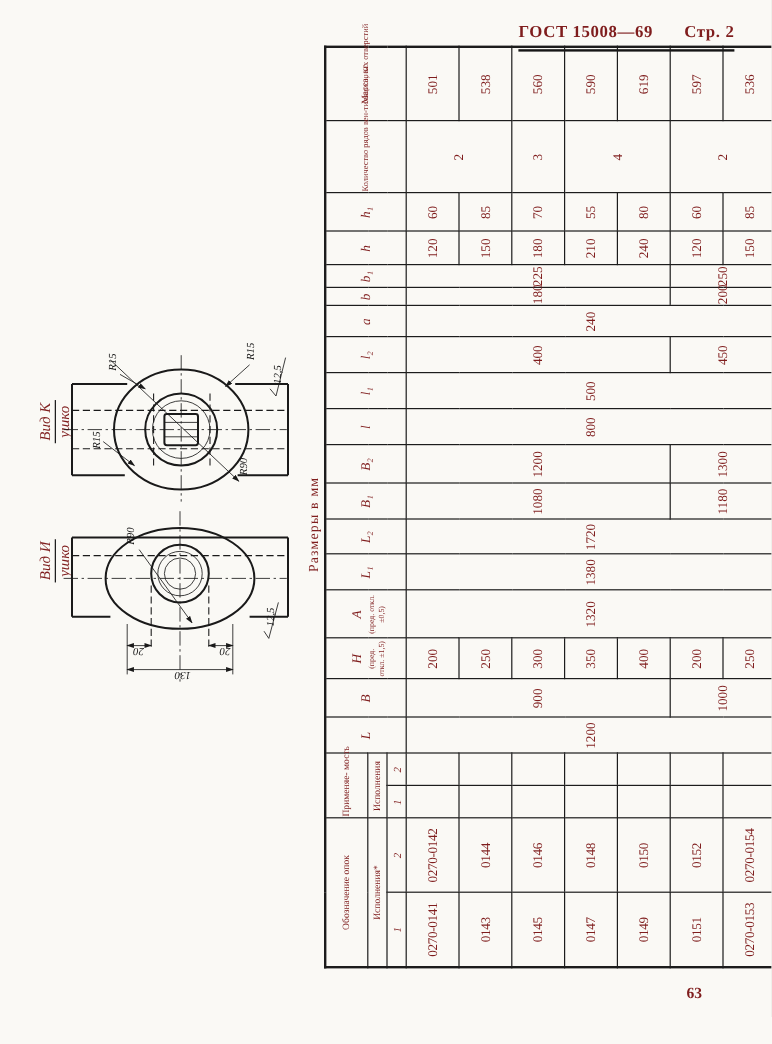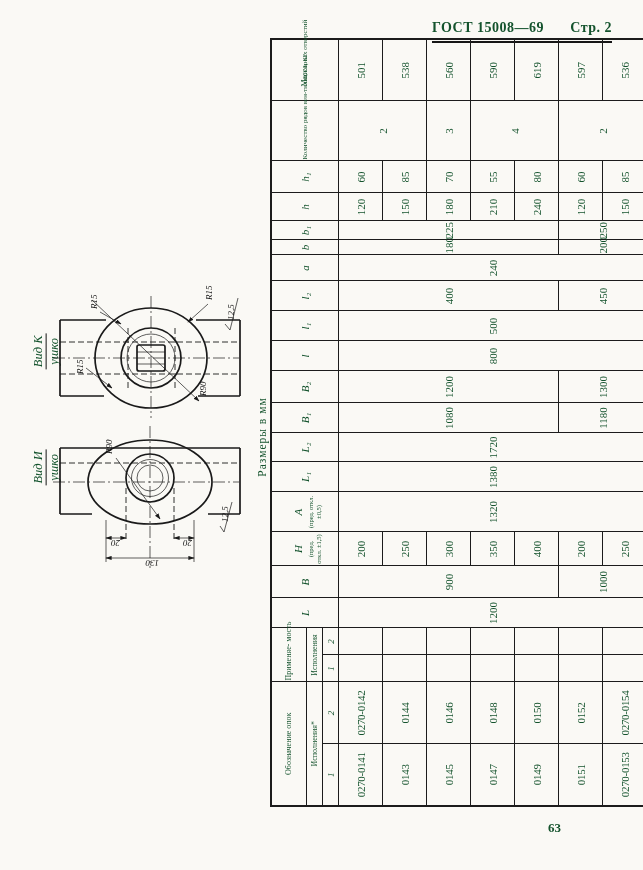--- a/index.html
+++ b/index.html
@@ -1,22 +1,22 @@
 <!DOCTYPE html>
 <html><head>
 <meta charset="utf-8">
 <style>
   html,body{margin:0;padding:0;background:#e8e6e0;}
   .page{position:relative;width:643px;height:870px;background:#faf9f5;
-        font-family:"Liberation Serif","DejaVu Serif",serif;color:#14532d;overflow:hidden;}
+        font-family:"Liberation Serif","DejaVu Serif",serif;color:#7f1d1d;overflow:hidden;}
   
   .gost-header{position:absolute;left:432px;top:20px;width:180px;display:flex;
         justify-content:space-between;align-items:baseline;font-weight:bold;
         font-size:14px;border-bottom:2px solid #161616;padding-bottom:5px;letter-spacing:.5px;}
-  .page-number{position:absolute;left:548px;top:820px;font-size:13px;font-weight:bold;}
+  .page-number{position:absolute;left:572px;top:820px;font-size:13px;font-weight:bold;}
   
   .view-label{position:absolute;width:56px;text-align:center;transform:rotate(-90deg);
         font-style:italic;font-size:12.5px;line-height:1.15;}
   .view-label .vtitle{display:inline-block;border-bottom:1px solid #141414;padding:0 2px 1px 2px;}
   .size-note{position:absolute;left:204px;top:431px;width:116px;text-align:center;
         transform:rotate(-90deg);font-size:11.5px;letter-spacing:1px;}
   
   .drawing{position:absolute;}
   svg .thick{stroke:#1a1a1a;stroke-width:1.7;fill:none;}
   svg .thin{stroke:#1a1a1a;stroke-width:.7;fill:none;}

